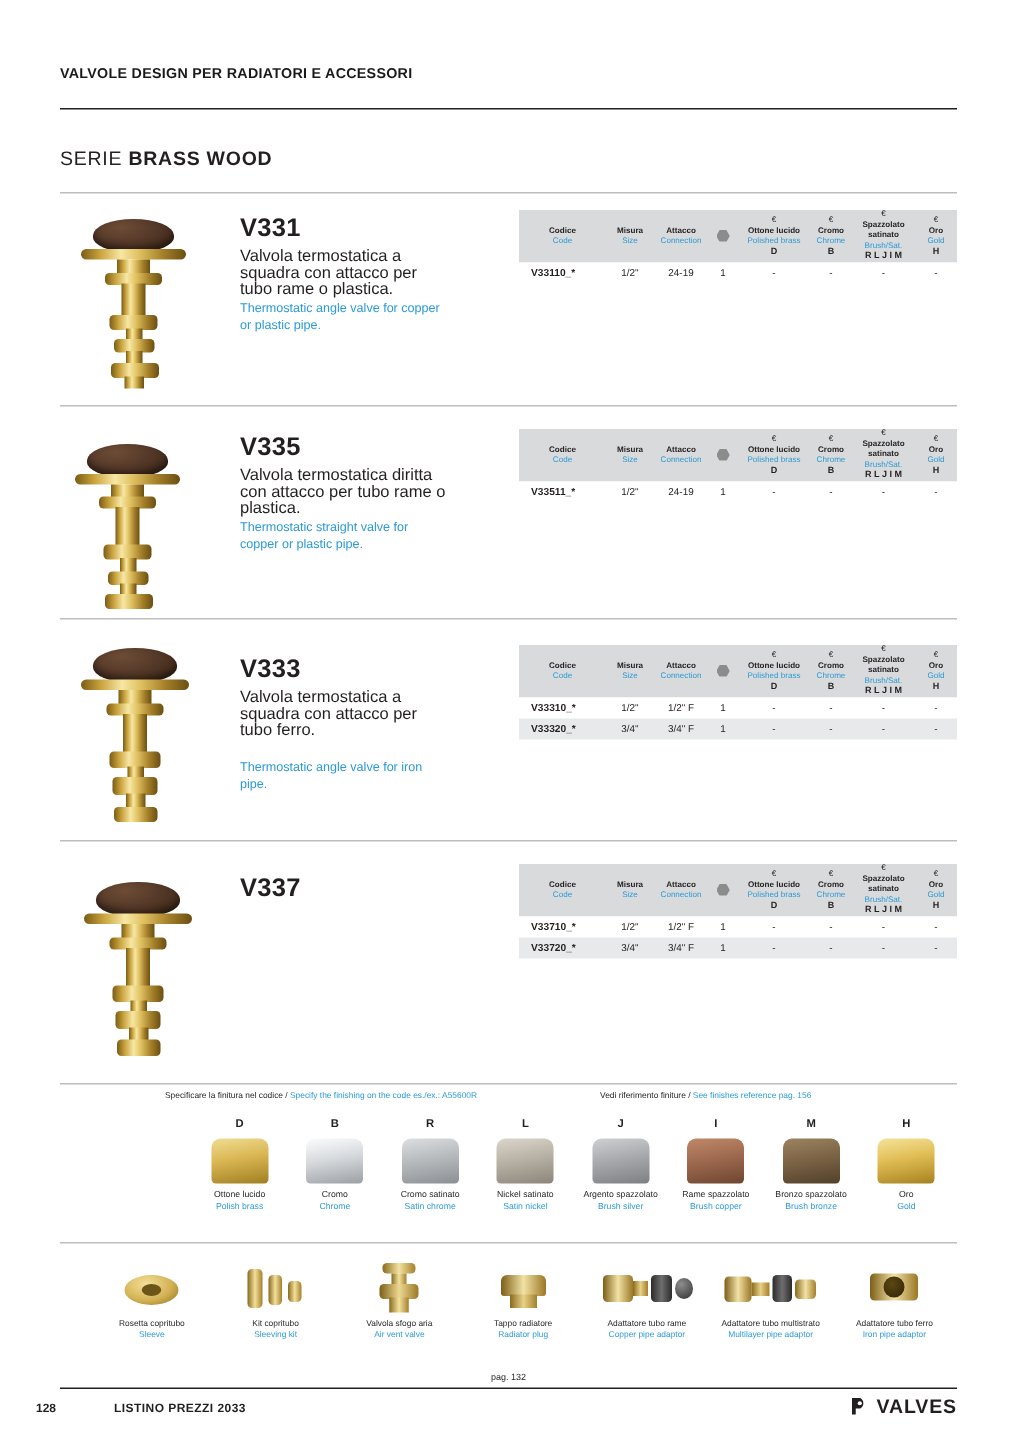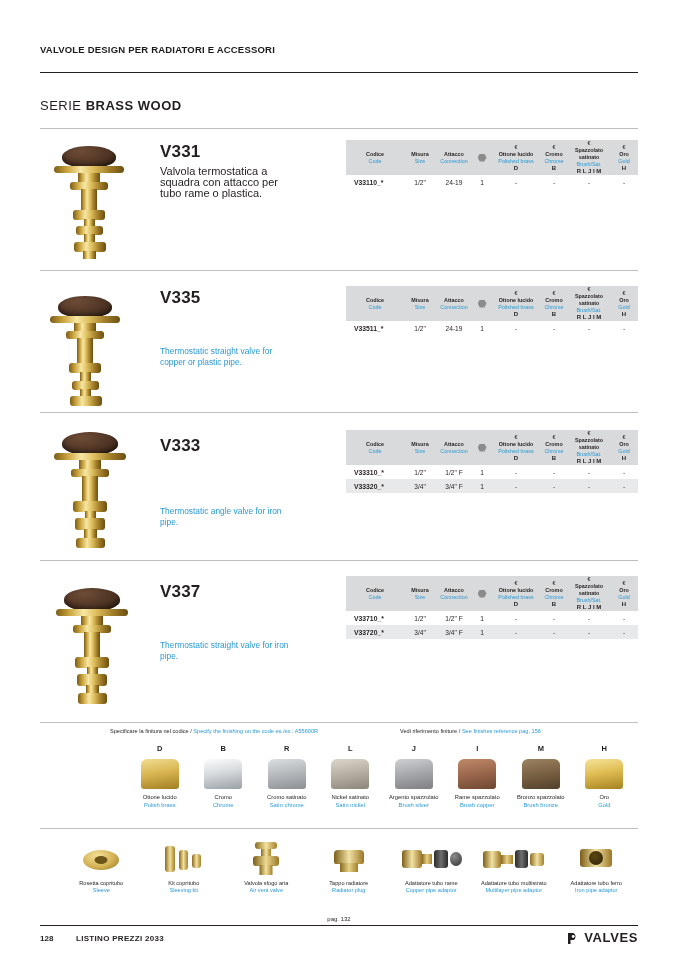--- a/index.html
+++ b/index.html
@@ -243,21 +243,21 @@
 
   
   .footer-rule {
     position: absolute;
     left: 40px; top: 925px;
     width: 598px; height: 1px;
     background: #231f20;
   }
   .footer-page {
     position: absolute;
-    left: 40px; top: 934px;
+    left: 24px; top: 934px;
     font-size: 8px;
     font-weight: bold;
     color: #231f20;
   }
   .footer-title {
     position: absolute;
     left: 76px; top: 934px;
     font-size: 8px;
     font-weight: bold;
     color: #231f20;
@@ -308,20 +308,21 @@
       <div class="brass-r" style="left:33px; top:72px; width:32px; height:10px;"></div>
       <div class="brass" style="left:44px; top:81px; width:11px; height:8px;"></div>
       <div class="brass-r" style="left:36px; top:88px; width:27px; height:9px;"></div>
       <div class="brass" style="left:44px; top:96px; width:11px; height:9px;"></div>
       <div class="brass-r" style="left:34px; top:104px; width:32px; height:10px;"></div>
       <div class="brass" style="left:43px; top:113px; width:13px; height:8px;"></div>
     </div>
 
     <div class="prod-name" style="top:14px;">V331</div>
     <div class="prod-desc-it" style="top:38px;">Valvola termostatica a squadra con attacco per tubo rame o plastica.</div>
+    <div class="prod-desc-en" style="top:72px;">Thermostatic angle valve for copper or plastic pipe.</div>
 
     <table class="spec-table" style="top:12px;">
       <colgroup>
         <col style="width:58px">
           <col style="width:32px">
           <col style="width:36px">
           <col style="width:20px">
         <col style="width:48px">
           <col style="width:28px">
           <col style="width:42px">
@@ -393,20 +394,21 @@
       <div class="brass-r" style="left:26px; top:47px; width:38px; height:8px;"></div>
       <div class="brass" style="left:37px; top:54px; width:16px; height:26px;"></div>
       <div class="brass-r" style="left:29px; top:79px; width:32px; height:10px;"></div>
       <div class="brass" style="left:40px; top:88px; width:11px; height:10px;"></div>
       <div class="brass-r" style="left:32px; top:97px; width:27px; height:9px;"></div>
       <div class="brass" style="left:40px; top:105px; width:11px; height:8px;"></div>
       <div class="brass-r" style="left:30px; top:112px; width:32px; height:10px;"></div>
     </div>
 
     <div class="prod-name" style="top:18px;">V335</div>
+    <div class="prod-desc-it" style="top:42px;">Valvola termostatica diritta con attacco per tubo rame o plastica.</div>
     <div class="prod-desc-en" style="top:76px;">Thermostatic straight valve for copper or plastic pipe.</div>
 
     <table class="spec-table" style="top:16px;">
       <colgroup>
         <col style="width:58px">
           <col style="width:32px">
           <col style="width:36px">
           <col style="width:20px">
         <col style="width:48px">
           <col style="width:28px">
@@ -479,20 +481,21 @@
       <div class="brass-r" style="left:31px; top:47px; width:38px; height:8px;"></div>
       <div class="brass" style="left:42px; top:54px; width:16px; height:26px;"></div>
       <div class="brass-r" style="left:33px; top:79px; width:34px; height:11px;"></div>
       <div class="brass" style="left:45px; top:89px; width:11px; height:8px;"></div>
       <div class="brass-r" style="left:35px; top:96px; width:30px; height:12px;"></div>
       <div class="brass" style="left:44px; top:107px; width:13px; height:10px;"></div>
       <div class="brass-r" style="left:36px; top:116px; width:29px; height:10px;"></div>
     </div>
 
     <div class="prod-name" style="top:24px;">V333</div>
+    <div class="prod-desc-it" style="top:48px;">Valvola termostatica a squadra con attacco per tubo ferro.</div>
     <div class="prod-desc-en" style="top:94px;">Thermostatic angle valve for iron pipe.</div>
 
     <table class="spec-table" style="top:18px;">
       <colgroup>
         <col style="width:58px">
           <col style="width:32px">
           <col style="width:36px">
           <col style="width:20px">
         <col style="width:48px">
           <col style="width:28px">
@@ -575,21 +578,20 @@
       <div class="brass-r" style="left:33px; top:51px; width:38px; height:8px;"></div>
       <div class="brass" style="left:44px; top:58px; width:16px; height:26px;"></div>
       <div class="brass-r" style="left:35px; top:83px; width:34px; height:11px;"></div>
       <div class="brass" style="left:47px; top:93px; width:11px; height:8px;"></div>
       <div class="brass-r" style="left:37px; top:100px; width:30px; height:12px;"></div>
       <div class="brass" style="left:46px; top:111px; width:13px; height:9px;"></div>
       <div class="brass-r" style="left:38px; top:119px; width:29px; height:11px;"></div>
     </div>
 
     <div class="prod-name" style="top:22px;">V337</div>
-    <div class="prod-desc-en" style="top:80px;">Thermostatic straight valve for iron pipe.</div>
 
     <table class="spec-table" style="top:16px;">
       <colgroup>
         <col style="width:58px">
           <col style="width:32px">
           <col style="width:36px">
           <col style="width:20px">
         <col style="width:48px">
           <col style="width:28px">
           <col style="width:42px">

